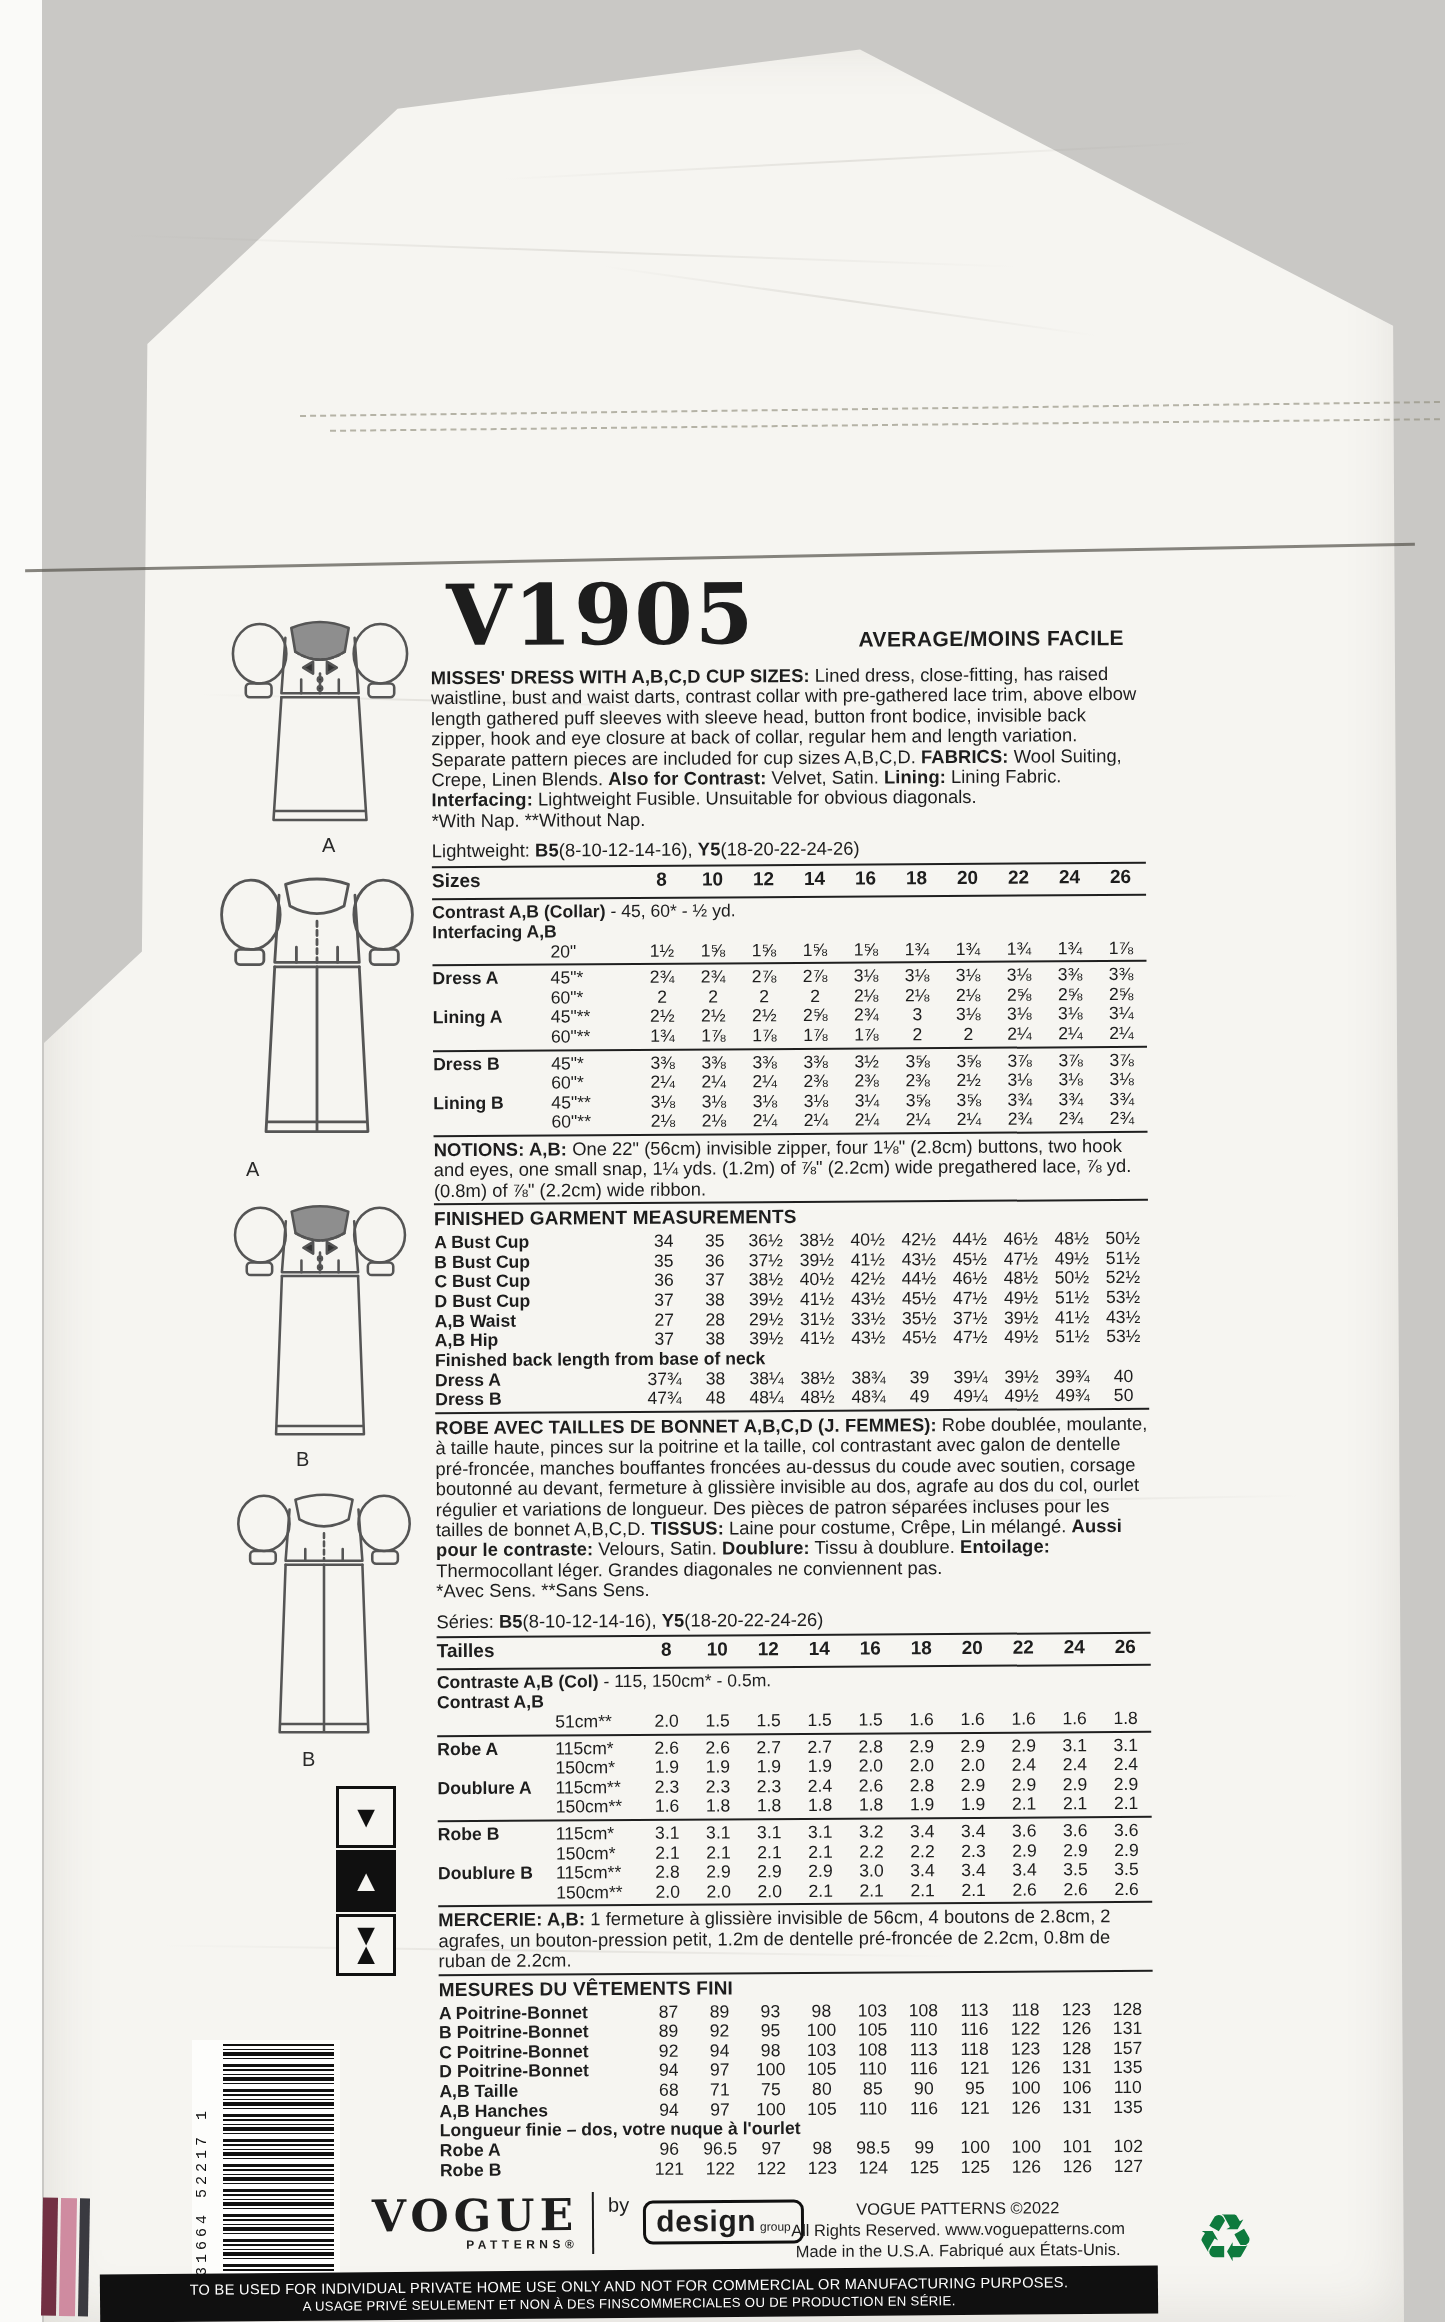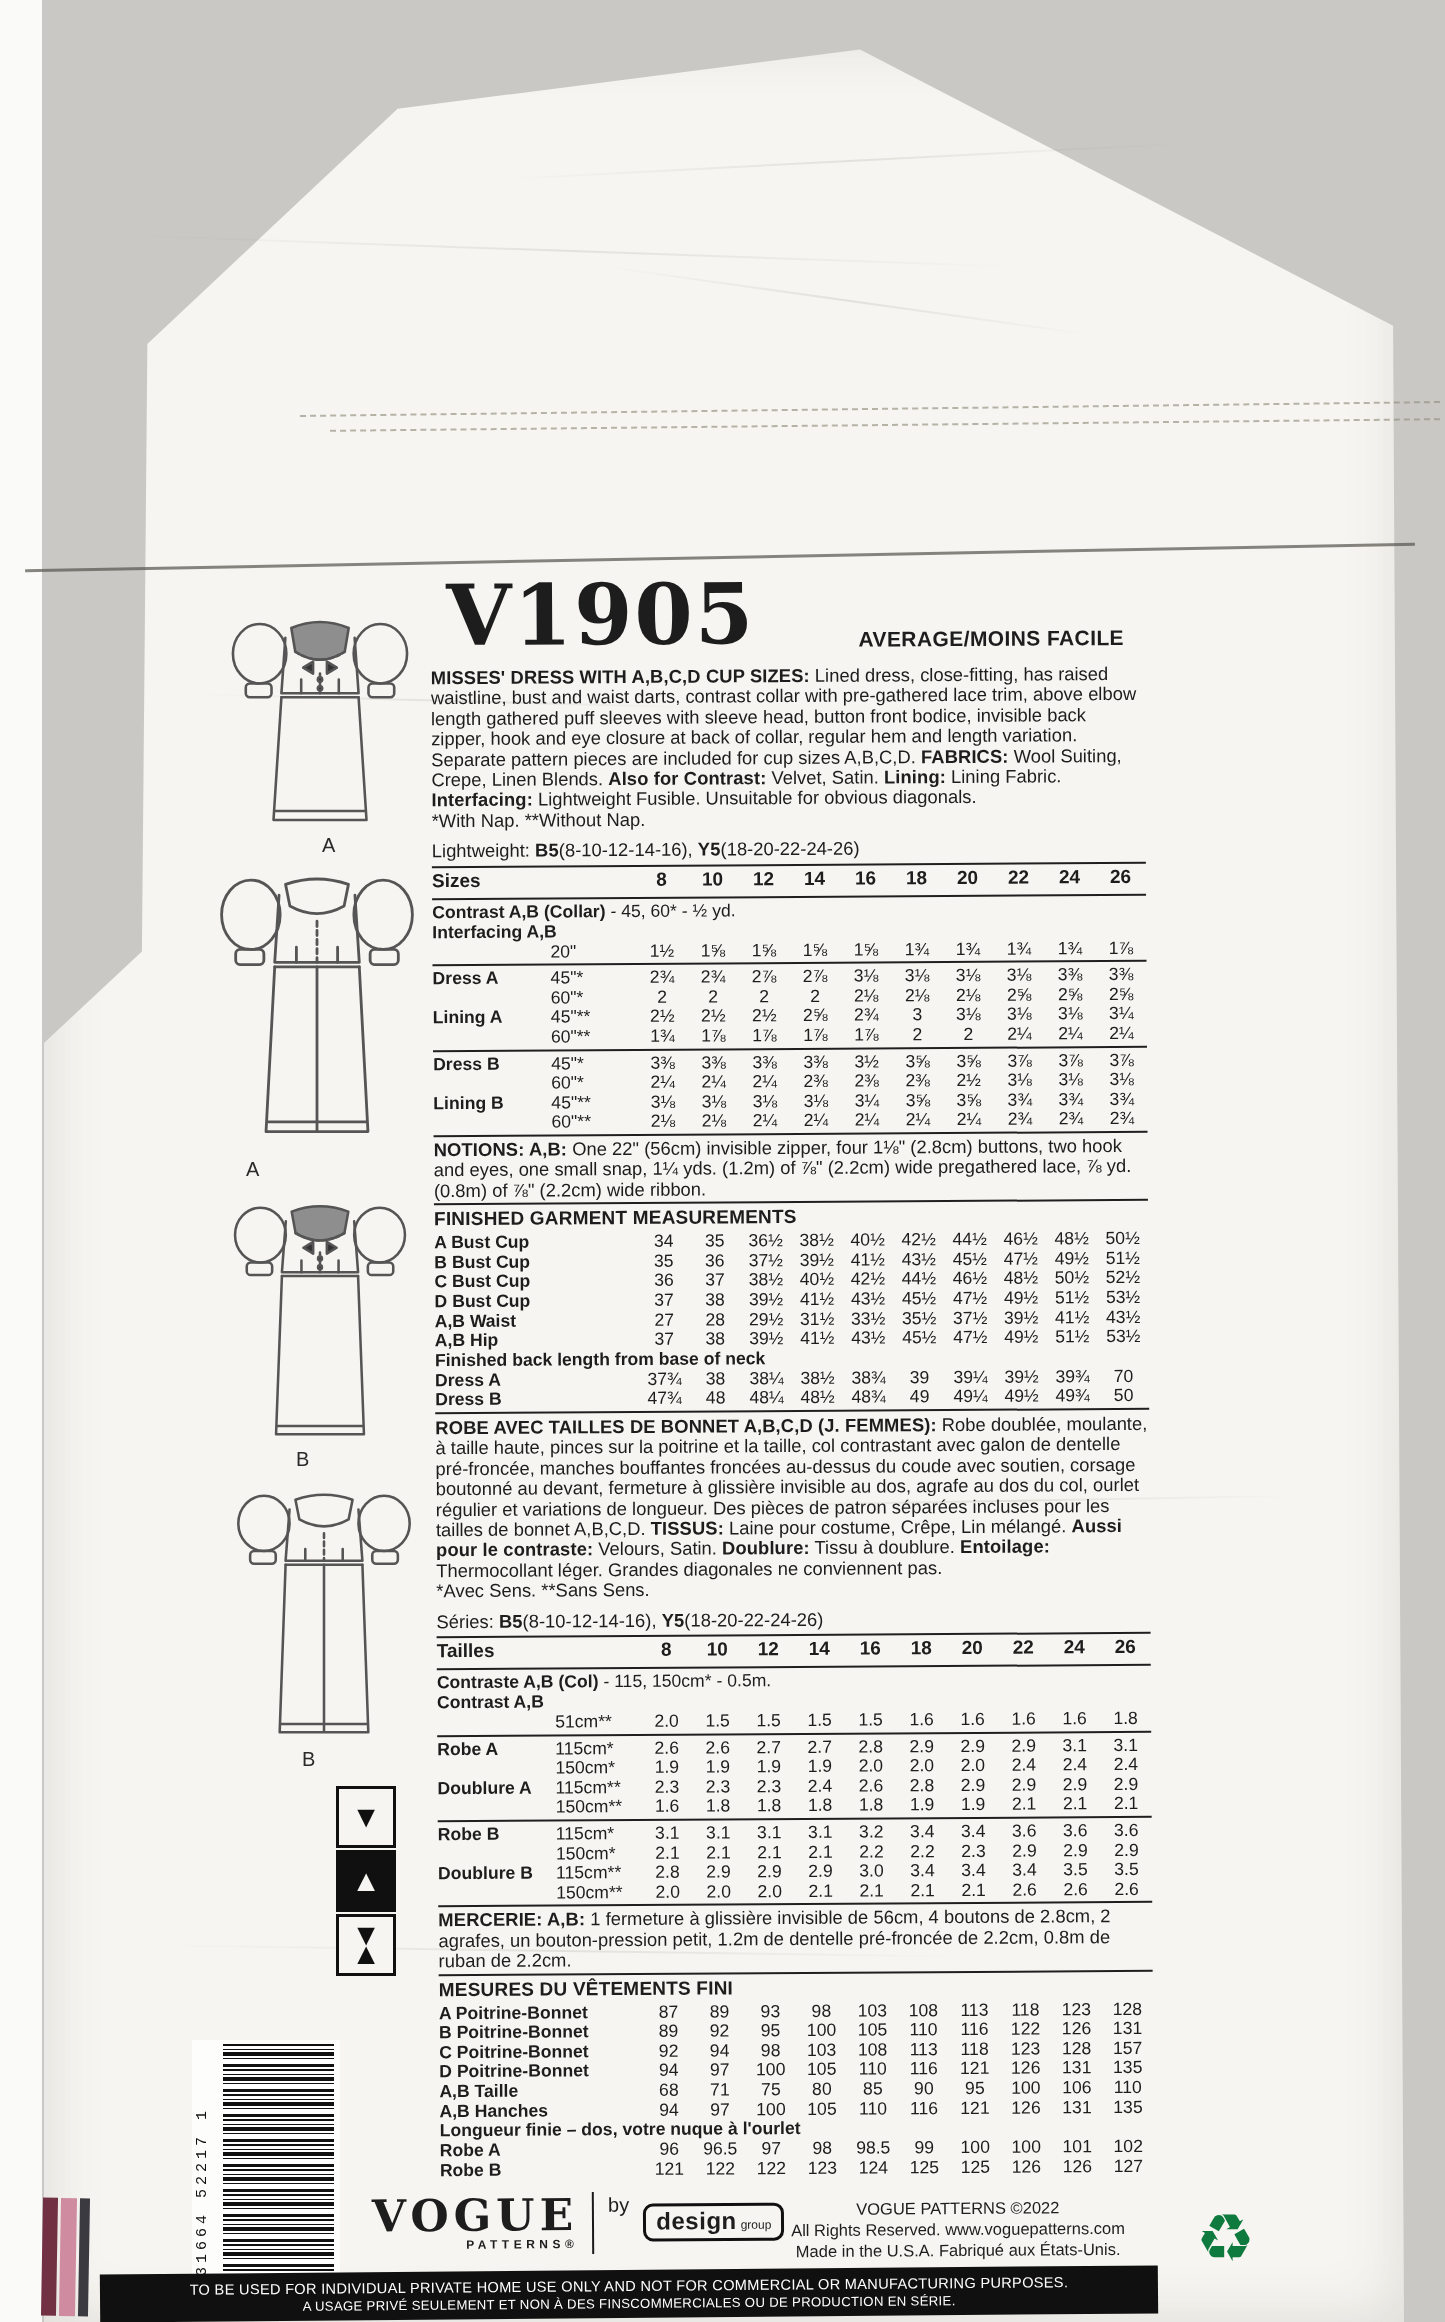--- a/index.html
+++ b/index.html
@@ -57,21 +57,21 @@
         #111 14px 15px,#fff 15px 20px,#111 20px 23px,#fff 23px 25px);}
 
   
   .logo{position:absolute;left:372px;top:2192px;display:flex;align-items:center;gap:14px;transform:rotate(-0.4deg);}
   .vogue-stack{display:flex;flex-direction:column;align-items:flex-end;}
   .vogue-word{font-family:"DejaVu Serif",serif;font-weight:700;font-size:44px;letter-spacing:5px;line-height:.9;}
   .patterns-word{font-size:12px;letter-spacing:4.5px;font-weight:bold;margin-top:2px;text-align:right;}
   .logo-divider{width:2px;height:62px;background:#1a1a1a;}
   .by-word{font-size:20px;align-self:flex-start;margin-top:2px;}
   .design-box{border:3px solid #101010;border-radius:10px;padding:1px 10px 3px;display:flex;align-items:baseline;gap:4px;}
-  .design-word{font-weight:bold;font-size:24px;letter-spacing:.5px;}
+  .design-word{font-weight:bold;font-size:30px;letter-spacing:.5px;}
   .group-word{font-size:12px;}
   .copyright{position:absolute;left:738px;top:2198px;width:440px;text-align:center;font-size:16.5px;line-height:21px;transform:rotate(-0.4deg);}
   .recycle{position:absolute;left:1196px;top:2206px;font-family:"DejaVu Sans",sans-serif;font-size:66px;color:#0e7a3d;line-height:1;}
   .banner{position:absolute;left:100px;top:2270px;width:1058px;height:48px;background:#101010;color:#fff;
           display:flex;flex-direction:column;align-items:center;justify-content:center;transform:rotate(-0.5deg);}
   .banner .b1{font-size:14.6px;letter-spacing:.3px;white-space:nowrap;}
   .banner .b2{font-size:13.2px;letter-spacing:.3px;white-space:nowrap;margin-top:2px;}
   .strips{position:absolute;left:42px;top:2198px;display:flex;gap:3px;transform:rotate(1deg);}
   .strips div{height:118px;}
   .strip1{width:15px;background:#723043;} .strip2{width:16px;background:#cf8ba0;} .strip3{width:10px;background:#3a3a40;}
@@ -423,21 +423,21 @@
           <span class="lbl sp2">Dress A</span>
           <span class="num">37¾</span>
           <span class="num">38</span>
           <span class="num">38¼</span>
           <span class="num">38½</span>
           <span class="num">38¾</span>
           <span class="num">39</span>
           <span class="num">39¼</span>
           <span class="num">39½</span>
           <span class="num">39¾</span>
-          <span class="num">70</span>
+          <span class="num">40</span>
         </div>
         <div class="trow">
           <span class="lbl sp2">Dress B</span>
           <span class="num">47¾</span>
           <span class="num">48</span>
           <span class="num">48¼</span>
           <span class="num">48½</span>
           <span class="num">48¾</span>
           <span class="num">49</span>
           <span class="num">49¼</span>

